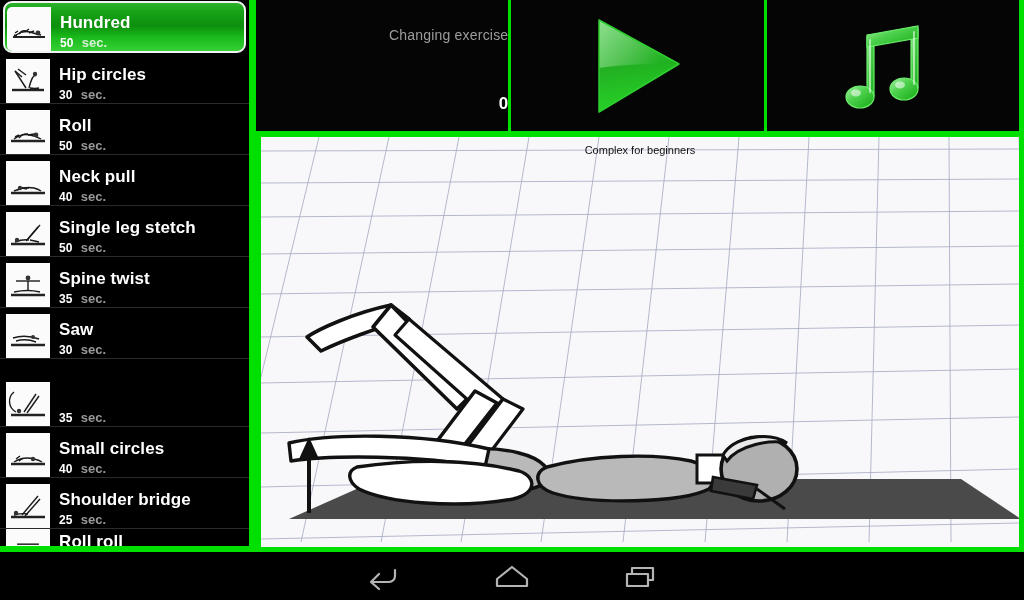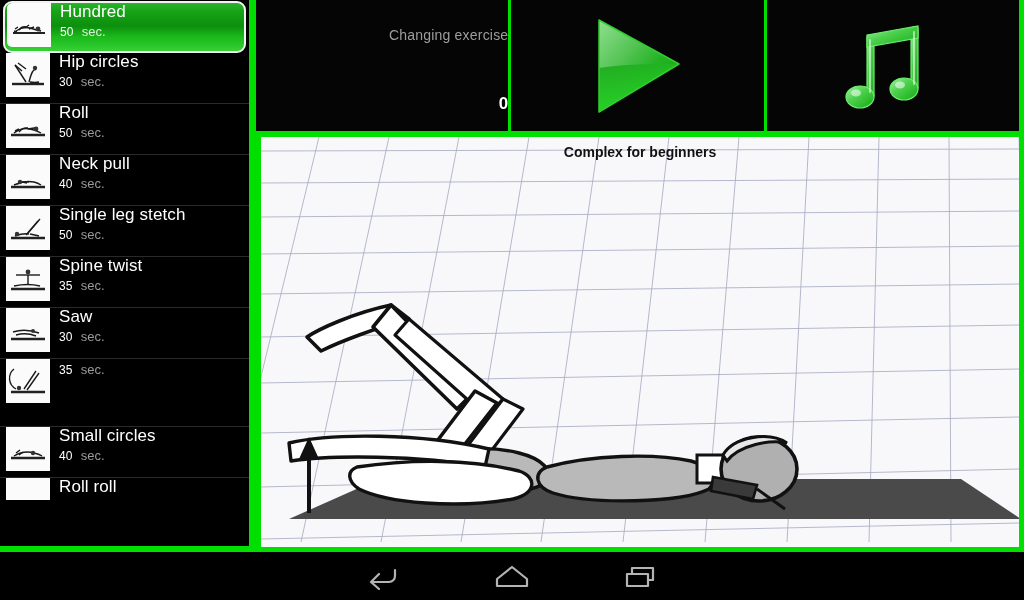--- a/index.html
+++ b/index.html
@@ -14,24 +14,25 @@
   #sidebar {
     position: absolute; left: 0; top: 0;
     width: 256px; height: 552px;
     background: #000;
     border-right: 7px solid #00e000;
     border-bottom: 6px solid #00e000;
     overflow: hidden;
   }
   .ex-item {
     position: relative;
-    display: flex; align-items: flex-start;
+    display: flex; align-items: flex-end;
     height: 51px;
     border-bottom: 1px solid #2a2a2a;
     padding-left: 3px;
+    font-weight: bold;
   }
   .ex-item.selected {
     background: linear-gradient(to bottom,
        #2bb32b 0%, #17a317 18%, #0d8f0d 48%, #1ab81a 70%, #35d135 100%);
     border-radius: 9px;
     border: 2px solid #f2f2f2;
     border-bottom: 2px solid #f2f2f2;
     height: 52px;
     margin: 1px 3px 0 3px;
     padding-left: 0;
@@ -88,21 +89,21 @@
     width: 768px; height: 415px;
     border: 5px solid #00e000; border-top: none;
     background: #f7f7f8;
     overflow: hidden;
   }
   #stage { position: absolute; inset: 0; overflow: hidden; background: #f8f8fa; }
   #stage svg { position: absolute; left: 0; top: 0; }
   #title {
     position: absolute; top: 7px; left: 0; right: 0;
     text-align: center; z-index: 5;
-    color: #111; font-size: 14px; font-weight: bold;
+    color: #111; font-size: 11px; font-weight: normal;
   }
 
   
   #navbar {
     position: absolute; left: 0; bottom: 0; width: 1024px; height: 48px;
     background: #000; display: flex; align-items: center;
   }
   .nav-btn { width: 128px; display: flex; justify-content: center; align-items: center; }
   #nav-back { margin-left: 320px; }
   #nav-home { margin-left: 0px; }
@@ -301,20 +302,40 @@
       </div>
       <div class="ex-text">
         <span class="ex-name">Small circles</span>
         <span class="ex-dur">
           <span class="num">40</span>
           <span class="unit">sec.</span>
         </span>
       </div>
     </div>
 
+    <div class="ex-item">
+      <div class="ex-thumb">
+        <svg viewBox="0 0 44 44">
+            <g stroke="#1a1a1a" fill="none" stroke-width="1.4">
+          <path d="M5 33 L39 33" stroke="#222" stroke-width="2.4"></path>
+          <path d="M32 12 L16 31"></path>
+              <path d="M34 15 L19 32"></path>
+          <path d="M8 31 q8 -2 14 -1"></path>
+          <circle cx="10" cy="29" r="2.2" fill="#333" stroke="none"></circle>
+            </g>
+          </svg>
+      </div>
+      <div class="ex-text">
+        <span class="ex-name">Shoulder bridge</span>
+        <span class="ex-dur">
+          <span class="num">25</span>
+          <span class="unit">sec.</span>
+        </span>
+      </div>
+    </div>
 
     <div class="ex-item clipped">
       <div class="ex-thumb">
         <svg viewBox="0 0 44 44">
             <g stroke="#1a1a1a" fill="none" stroke-width="1.4">
           <path d="M6 34 L38 34" stroke="#222" stroke-width="2.2"></path>
             </g>
           </svg>
       </div>
       <div class="ex-text">

